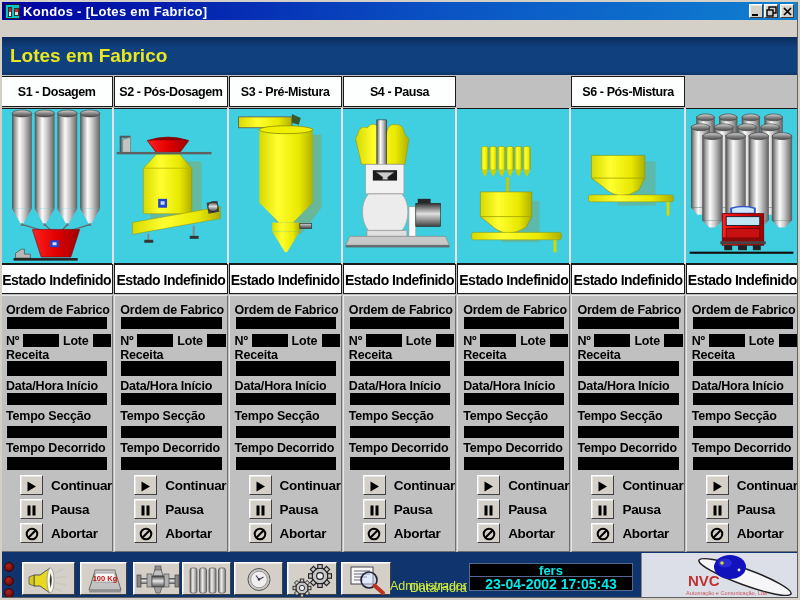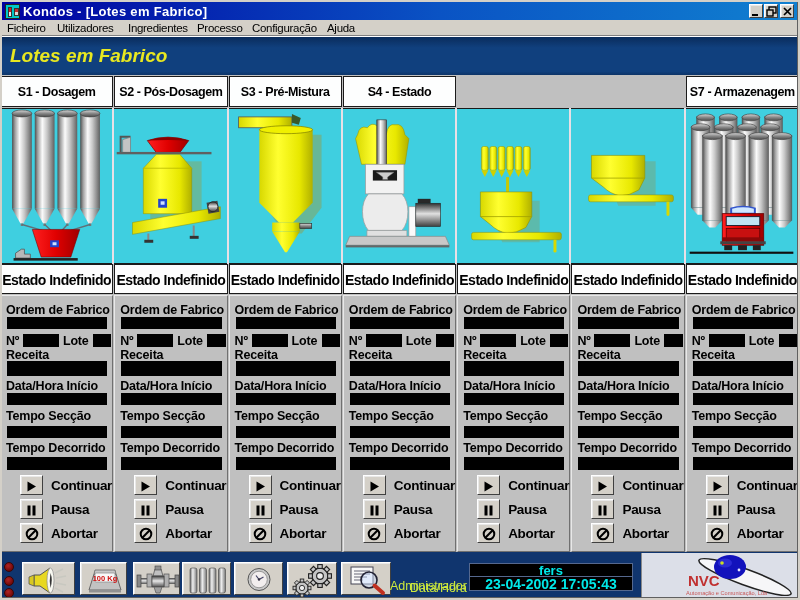--- a/index.html
+++ b/index.html
@@ -14,21 +14,21 @@
 #ticon { position:absolute; left:3px; top:2px; width:15px; height:15px; background:#00c8c8; border:1px solid #222; }
 #ticon i { position:absolute; display:block; }
 .wbtn { position:absolute; top:2px; width:14px; height:14px; background:#d4d0c8;
   border:1px solid; border-color:#fff #404040 #404040 #fff; box-shadow:inset 1px 1px 0 #e8e8e8; }
 .wbtn svg { position:absolute; left:1px; top:1px; }
 #menubar { position:absolute; left:2px; top:20px; right:2px; height:16px; background:#d4d0c8;
   font-size:11.5px; color:#000; border-bottom:1px solid #808080; box-shadow:0 1px 0 #fff; }
 #menubar span { position:absolute; top:2px; letter-spacing:-0.3px; }
 #navstrip { position:absolute; left:0; top:37px; right:0; height:45px;
   background:linear-gradient(to bottom,#0a2c5c,#10407e 25%,#10407e 80%,#082448);
-  border-bottom:2px solid #000;font-style:italic; }
+  border-bottom:2px solid #000; }
 #navstrip span { position:absolute; left:10px; top:8px; color:#e8e820; font-weight:bold; font-size:19px; }
 #cols { position:absolute; left:0; top:75px; right:0; height:477px; background:#c0c0c0; }
 .col:first-of-type .cgfx { border-left:1px solid #1a1a1a; }
 .col { position:absolute; top:0; width:114.29px; height:477px; }
 .chead { position:absolute; left:0; top:1px; right:1px; height:31px; background:#fdfefe;
   border:1px solid #1a1a1a; box-shadow:inset 1px 1px 0 #fff; }
 .chead span { position:absolute; width:100%; text-align:center; top:7.5px; font-weight:bold; font-size:12.5px; letter-spacing:-0.4px; white-space:nowrap; }
 .cgfx { position:absolute; left:0; top:33px; right:2px; height:156px; background:#3fcfe0;
   border-top:1px solid #1a1a1a; border-bottom:1px solid #1a1a1a; overflow:hidden; }
 #gfxband { position:absolute; left:0; top:33px; right:0; height:156px; background:#e8e0e6; }
@@ -77,28 +77,20 @@
           <rect x="3" y="1" width="7" height="6" fill="none" stroke="#000" stroke-width="1.4"></rect>
           <rect x="1" y="4" width="6" height="6" fill="#d4d0c8" stroke="#000" stroke-width="1.4"></rect>
         </svg>
       </div>
   <div class="wbtn" style="left:778px">
         <svg width="11" height="11" viewBox="0 0 11 11">
           <path d="M2,2 L9,9 M9,2 L2,9" stroke="#000" stroke-width="1.7"></path>
         </svg>
       </div>
  </div>
- <div id="menubar">
-  <span style="left:5px">Ficheiro</span>
-  <span style="left:55px">Utilizadores</span>
-  <span style="left:126px">Ingredientes</span>
-  <span style="left:195px">Processo</span>
-  <span style="left:250px">Configuração</span>
-  <span style="left:325px">Ajuda</span>
- </div>
  <div id="navstrip">
       <span>Lotes em Fabrico</span>
     </div>
  <div id="cols">
       <div id="gfxband"></div>
 <div class="col" style="left:0.00px">
  <div class="chead">
           <span>S1 - Dosagem</span>
         </div>
  <div class="cgfx"><svg width="114" height="154" viewBox="0 0 114 156">
@@ -353,21 +345,21 @@
    <div class="blbl" style="top:206px">Pausa</div>
    <div class="btn" style="top:227px"><svg width="14" height="14" viewBox="0 0 14 14">
               <circle cx="7" cy="7" r="5.3" fill="none" stroke="#000" stroke-width="2"></circle>
               <path d="M3.3,10.7 L10.7,3.3" stroke="#000" stroke-width="2"></path>
             </svg></div>
    <div class="blbl" style="top:230px">Abortar</div>
  </div>
 </div>
 <div class="col" style="left:342.86px">
  <div class="chead">
-          <span>S4 - Estado</span>
+          <span>S4 - Pausa</span>
         </div>
  <div class="cgfx"><svg width="114" height="154" viewBox="0 0 114 156">
 <defs>
 <linearGradient id="met" x1="0" y1="0" x2="1" y2="0">
  <stop offset="0" stop-color="#4e4e4e"></stop>
                 <stop offset="0.15" stop-color="#a0a0a0"></stop>
  <stop offset="0.38" stop-color="#fbfbfb"></stop>
                 <stop offset="0.62" stop-color="#c8c8c8"></stop>
  <stop offset="0.85" stop-color="#8a8a8a"></stop>
                 <stop offset="1" stop-color="#606060"></stop>
@@ -523,20 +515,23 @@
             </svg></div>
    <div class="blbl" style="top:206px">Pausa</div>
    <div class="btn" style="top:227px"><svg width="14" height="14" viewBox="0 0 14 14">
               <circle cx="7" cy="7" r="5.3" fill="none" stroke="#000" stroke-width="2"></circle>
               <path d="M3.3,10.7 L10.7,3.3" stroke="#000" stroke-width="2"></path>
             </svg></div>
    <div class="blbl" style="top:230px">Abortar</div>
  </div>
 </div>
 <div class="col" style="left:571.43px">
+ <div class="chead">
+          <span>S6 - Pós-Mistura</span>
+        </div>
  <div class="cgfx"><svg width="114" height="154" viewBox="0 0 114 156">
 <defs>
 <linearGradient id="met" x1="0" y1="0" x2="1" y2="0">
  <stop offset="0" stop-color="#4e4e4e"></stop>
                 <stop offset="0.15" stop-color="#a0a0a0"></stop>
  <stop offset="0.38" stop-color="#fbfbfb"></stop>
                 <stop offset="0.62" stop-color="#c8c8c8"></stop>
  <stop offset="0.85" stop-color="#8a8a8a"></stop>
                 <stop offset="1" stop-color="#606060"></stop>
 </linearGradient>
@@ -597,23 +592,20 @@
             </svg></div>
    <div class="blbl" style="top:206px">Pausa</div>
    <div class="btn" style="top:227px"><svg width="14" height="14" viewBox="0 0 14 14">
               <circle cx="7" cy="7" r="5.3" fill="none" stroke="#000" stroke-width="2"></circle>
               <path d="M3.3,10.7 L10.7,3.3" stroke="#000" stroke-width="2"></path>
             </svg></div>
    <div class="blbl" style="top:230px">Abortar</div>
  </div>
 </div>
 <div class="col" style="left:685.71px">
- <div class="chead">
-          <span>S7 - Armazenagem</span>
-        </div>
  <div class="cgfx"><svg width="114" height="154" viewBox="0 0 114 156">
 <defs>
 <linearGradient id="met" x1="0" y1="0" x2="1" y2="0">
  <stop offset="0" stop-color="#4e4e4e"></stop>
                 <stop offset="0.15" stop-color="#a0a0a0"></stop>
  <stop offset="0.38" stop-color="#fbfbfb"></stop>
                 <stop offset="0.62" stop-color="#c8c8c8"></stop>
  <stop offset="0.85" stop-color="#8a8a8a"></stop>
                 <stop offset="1" stop-color="#606060"></stop>
 </linearGradient>

